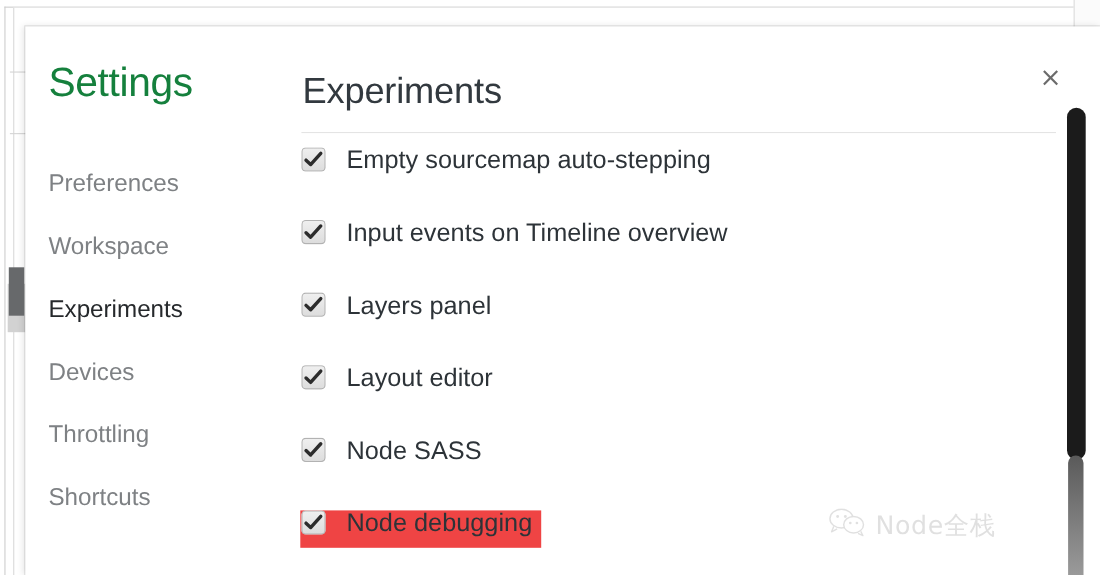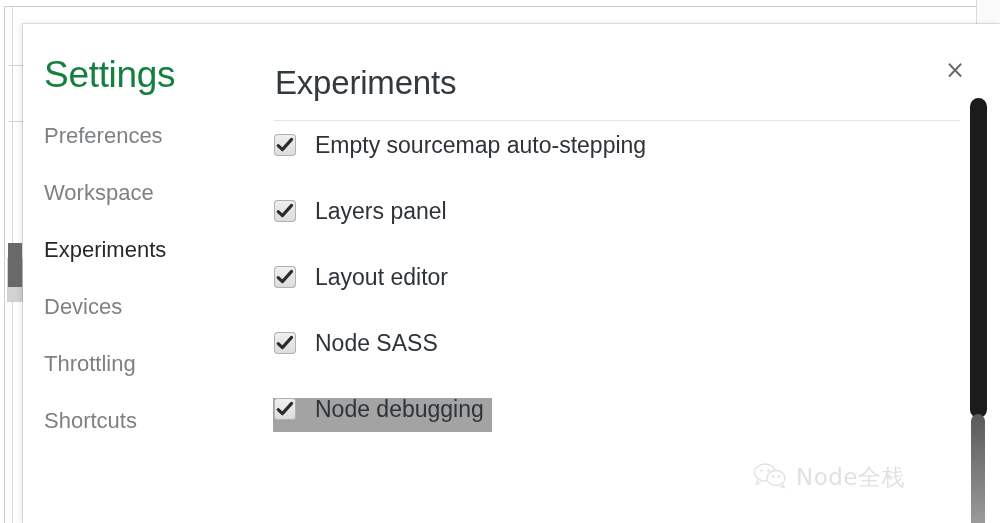--- a/index.html
+++ b/index.html
@@ -130,21 +130,21 @@
     padding-left: 21px;
     letter-spacing: -0.3px;
     line-height: 1;
     margin-bottom: 30px;
   }
   .sidebar-list { position: relative; }
   .sidebar-item {
     position: relative;
     height: 57px;
     display: flex;
-    align-items: flex-start;
+    align-items: flex-end;
     padding-left: 21px;
     font-size: 22px;
     color: #7e8184;
     cursor: pointer;
     user-select: none;
   }
   .sidebar-item.selected { color: #26292c; }
   .sidebar-item .marker {
     position: absolute;
     left: -15px;
@@ -184,21 +184,21 @@
   .exp-list { margin-top: 13px; }
   .exp-row {
     display: inline-flex;
     align-items: flex-start;
     height: 34px;
     margin-bottom: 32px;
     padding: 0 8px 0 1px;
     cursor: pointer;
     user-select: none;
   }
-  .exp-row.highlighted { background: #a3a3a3; }
+  .exp-row.highlighted { background: #ef4444; }
 
   .cb {
     position: relative;
     width: 22px;
     height: 22px;
     flex: 0 0 22px;
     border-radius: 4px;
     background: linear-gradient(#f0f0f0, #dcdcdc);
     box-shadow: inset 0 0 0 1px #b2b2b2;
     margin-right: 19px;
@@ -307,20 +307,28 @@
       <div class="content-title">Experiments</div>
       <div class="content-rule"></div>
       <div class="exp-list" id="exp-list">
           <div><label class="exp-row">
               <span class="cb">
                 <svg width="18" height="18" viewBox="0 0 18 18">
                   <path d="M2.2 9.6 L6.4 13.6 L15.6 3.4" fill="none" stroke="#2c2c2c" stroke-width="3.1" stroke-linecap="round" stroke-linejoin="round"></path>
                 </svg>
               </span>
               <span class="exp-label">Empty sourcemap auto-stepping</span>
+            </label></div>
+          <div><label class="exp-row">
+              <span class="cb">
+                <svg width="18" height="18" viewBox="0 0 18 18">
+                  <path d="M2.2 9.6 L6.4 13.6 L15.6 3.4" fill="none" stroke="#2c2c2c" stroke-width="3.1" stroke-linecap="round" stroke-linejoin="round"></path>
+                </svg>
+              </span>
+              <span class="exp-label">Input events on Timeline overview</span>
             </label></div>
           <div><label class="exp-row">
               <span class="cb">
                 <svg width="18" height="18" viewBox="0 0 18 18">
                   <path d="M2.2 9.6 L6.4 13.6 L15.6 3.4" fill="none" stroke="#2c2c2c" stroke-width="3.1" stroke-linecap="round" stroke-linejoin="round"></path>
                 </svg>
               </span>
               <span class="exp-label">Layers panel</span>
             </label></div>
           <div><label class="exp-row">

